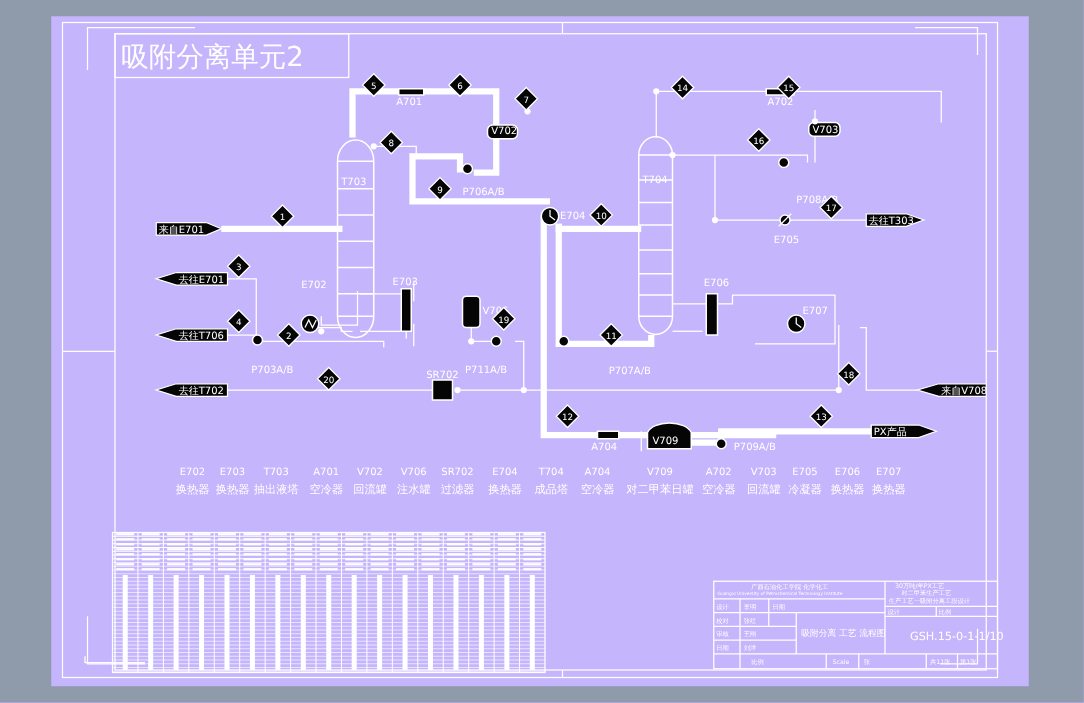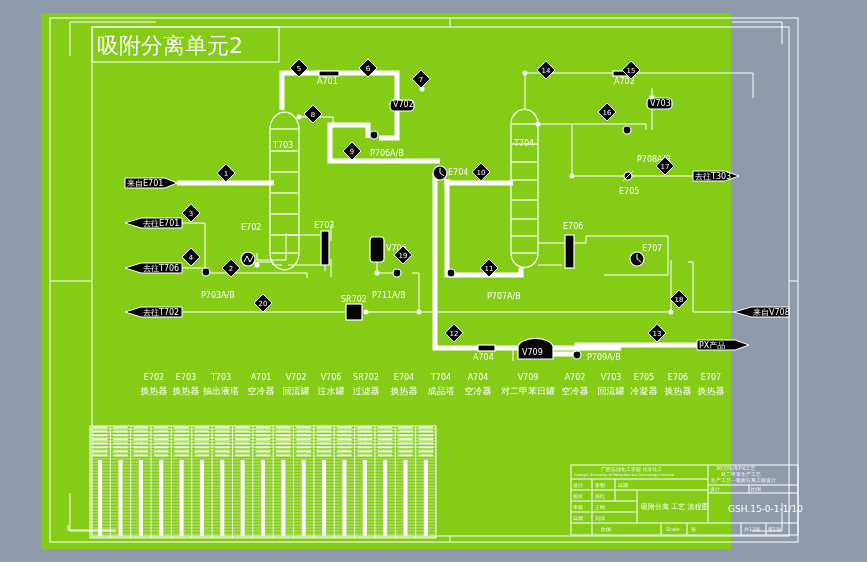--- a/index.html
+++ b/index.html
@@ -1,18 +1,18 @@
 <!DOCTYPE html>
 <html><head>
 <meta charset="utf-8">
 <style>
   html, body { margin:0; padding:0; }
   body { width:867px; height:562px; background:#8f9aaa; overflow:hidden; position:relative;
          font-family:"DejaVu Sans", sans-serif; }
-  #sheet { position:absolute; left:41px; top:13px; width:690px; height:536px; background:#84cc16;text-decoration:underline; }
+  #sheet { position:absolute; left:41px; top:13px; width:782px; height:536px; background:#c4b5fd;text-decoration:underline; }
   svg { position:absolute; left:0; top:0; }
   text { font-family:"DejaVu Sans", sans-serif; fill:#ffffff; }
   .t { font-size:8px; }
   .title { font-size:22px; }
 </style>
 </head>
 <body>
 
 <div id="sheet">
 <svg width="782" height="536" viewBox="0 0 782 536">

